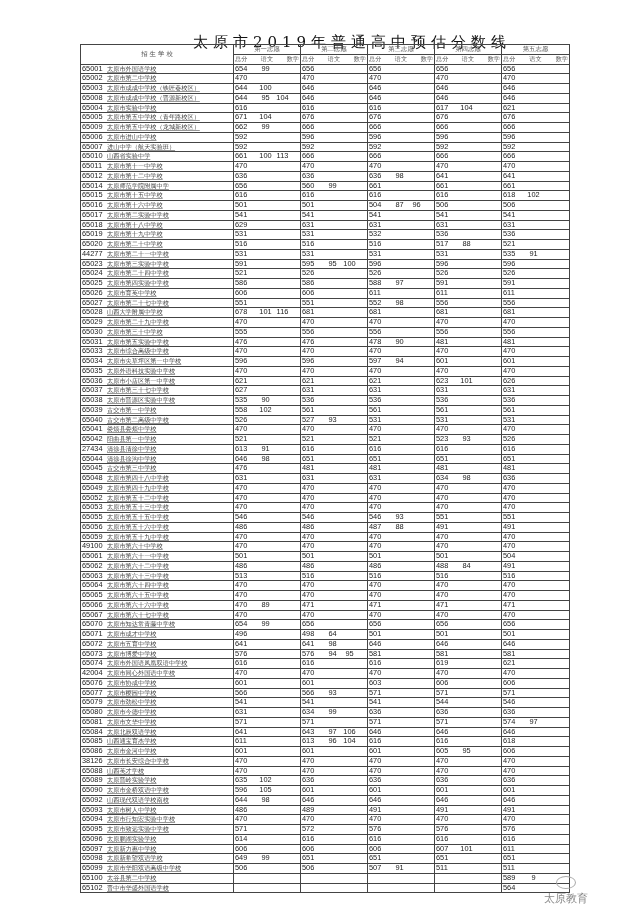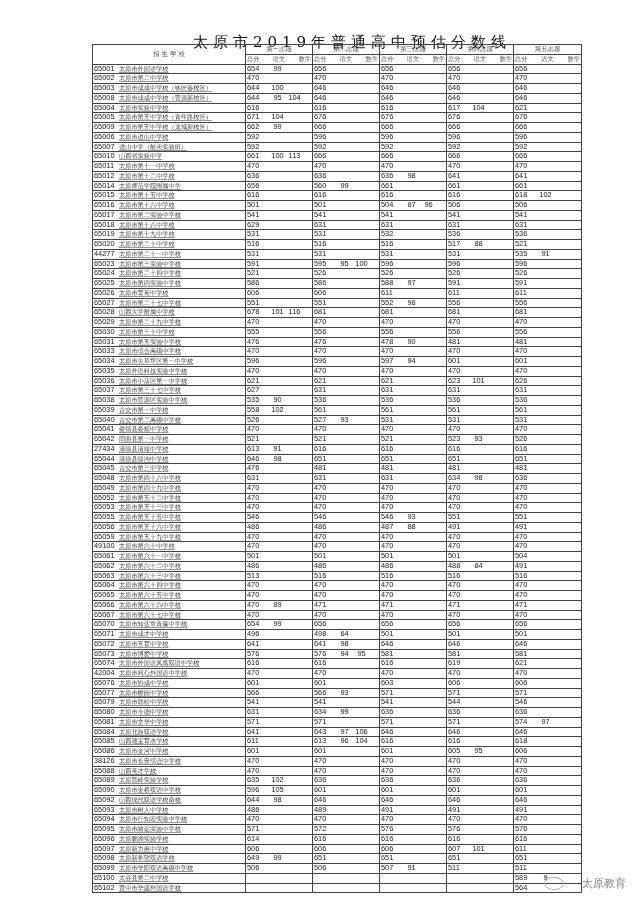--- a/index.html
+++ b/index.html
@@ -1,29 +1,29 @@
 <!DOCTYPE html>
 <html><head>
   <meta charset="utf-8">
   <style>
     html, body { margin: 0; padding: 0; background: #ffffff; }
     body { width: 640px; height: 905px; position: relative; overflow: hidden; font-family: "DejaVu Serif", serif; color: #222; }
     .title { position: absolute; left: 0; top: 33px; width: 640px; text-align: center; font-size: 15px; letter-spacing: 5px; font-family: "DejaVu Serif", serif; color: #111; font-weight: normal; padding-left: 32px; }
-    table.grid { position: absolute; left: 92px; top: 44px; border-collapse: collapse; table-layout: fixed; width: 489px; font-size: 7.4px; }
+    table.grid { position: absolute; left: 80px; top: 44px; border-collapse: collapse; table-layout: fixed; width: 489px; font-size: 7.4px; }
     table.grid td, table.grid th { border: 0.8px solid #444; padding: 0 1px; height: 8.75px; line-height: 8.3px; white-space: nowrap; overflow: hidden; font-weight: normal; }
     .hdr { text-align: center; font-family: "DejaVu Serif", serif; font-size: 6.4px; color: #555; }
     .school-cell { font-family: "Liberation Sans", sans-serif; }
     .school-cell .code { display: inline-block; width: 25px; }
     .school-cell .nm { font-family: "DejaVu Serif", serif; font-size: 6.2px; color: #444; text-decoration: underline; text-decoration-color: #999; }
     .sc { display: flex; font-family: "Liberation Sans", sans-serif; }
     .sc span:nth-child(1) { width: 22px; }
     .sc span:nth-child(2) { width: 17px; text-align: center; }
     .sc span:nth-child(3) { width: 17px; text-align: center; }
     .sub { display: flex; justify-content: space-between; font-size: 6.2px; color: #555; font-family: "DejaVu Serif", serif; }
-    .watermark { position: absolute; left: 544px; top: 876px; font-size: 11px; color: #888; font-family: "DejaVu Sans", sans-serif; display: flex; align-items: center; gap: 18px; }
+    .watermark { position: absolute; left: 544px; top: 876px; font-size: 11px; color: #888; font-family: "DejaVu Sans", sans-serif; display: flex; align-items: center; gap: 2px; flex-direction: column; }
     .wm-icon { width: 18px; height: 11px; border-radius: 50%; border: 1px solid #aaa; display: inline-block; }
   </style>
 </head>
 <body>
 
 <div class="title">太原市2019年普通高中预估分数线</div>
 
 <table class="grid">
   <colgroup>
     <col style="width:153px">

